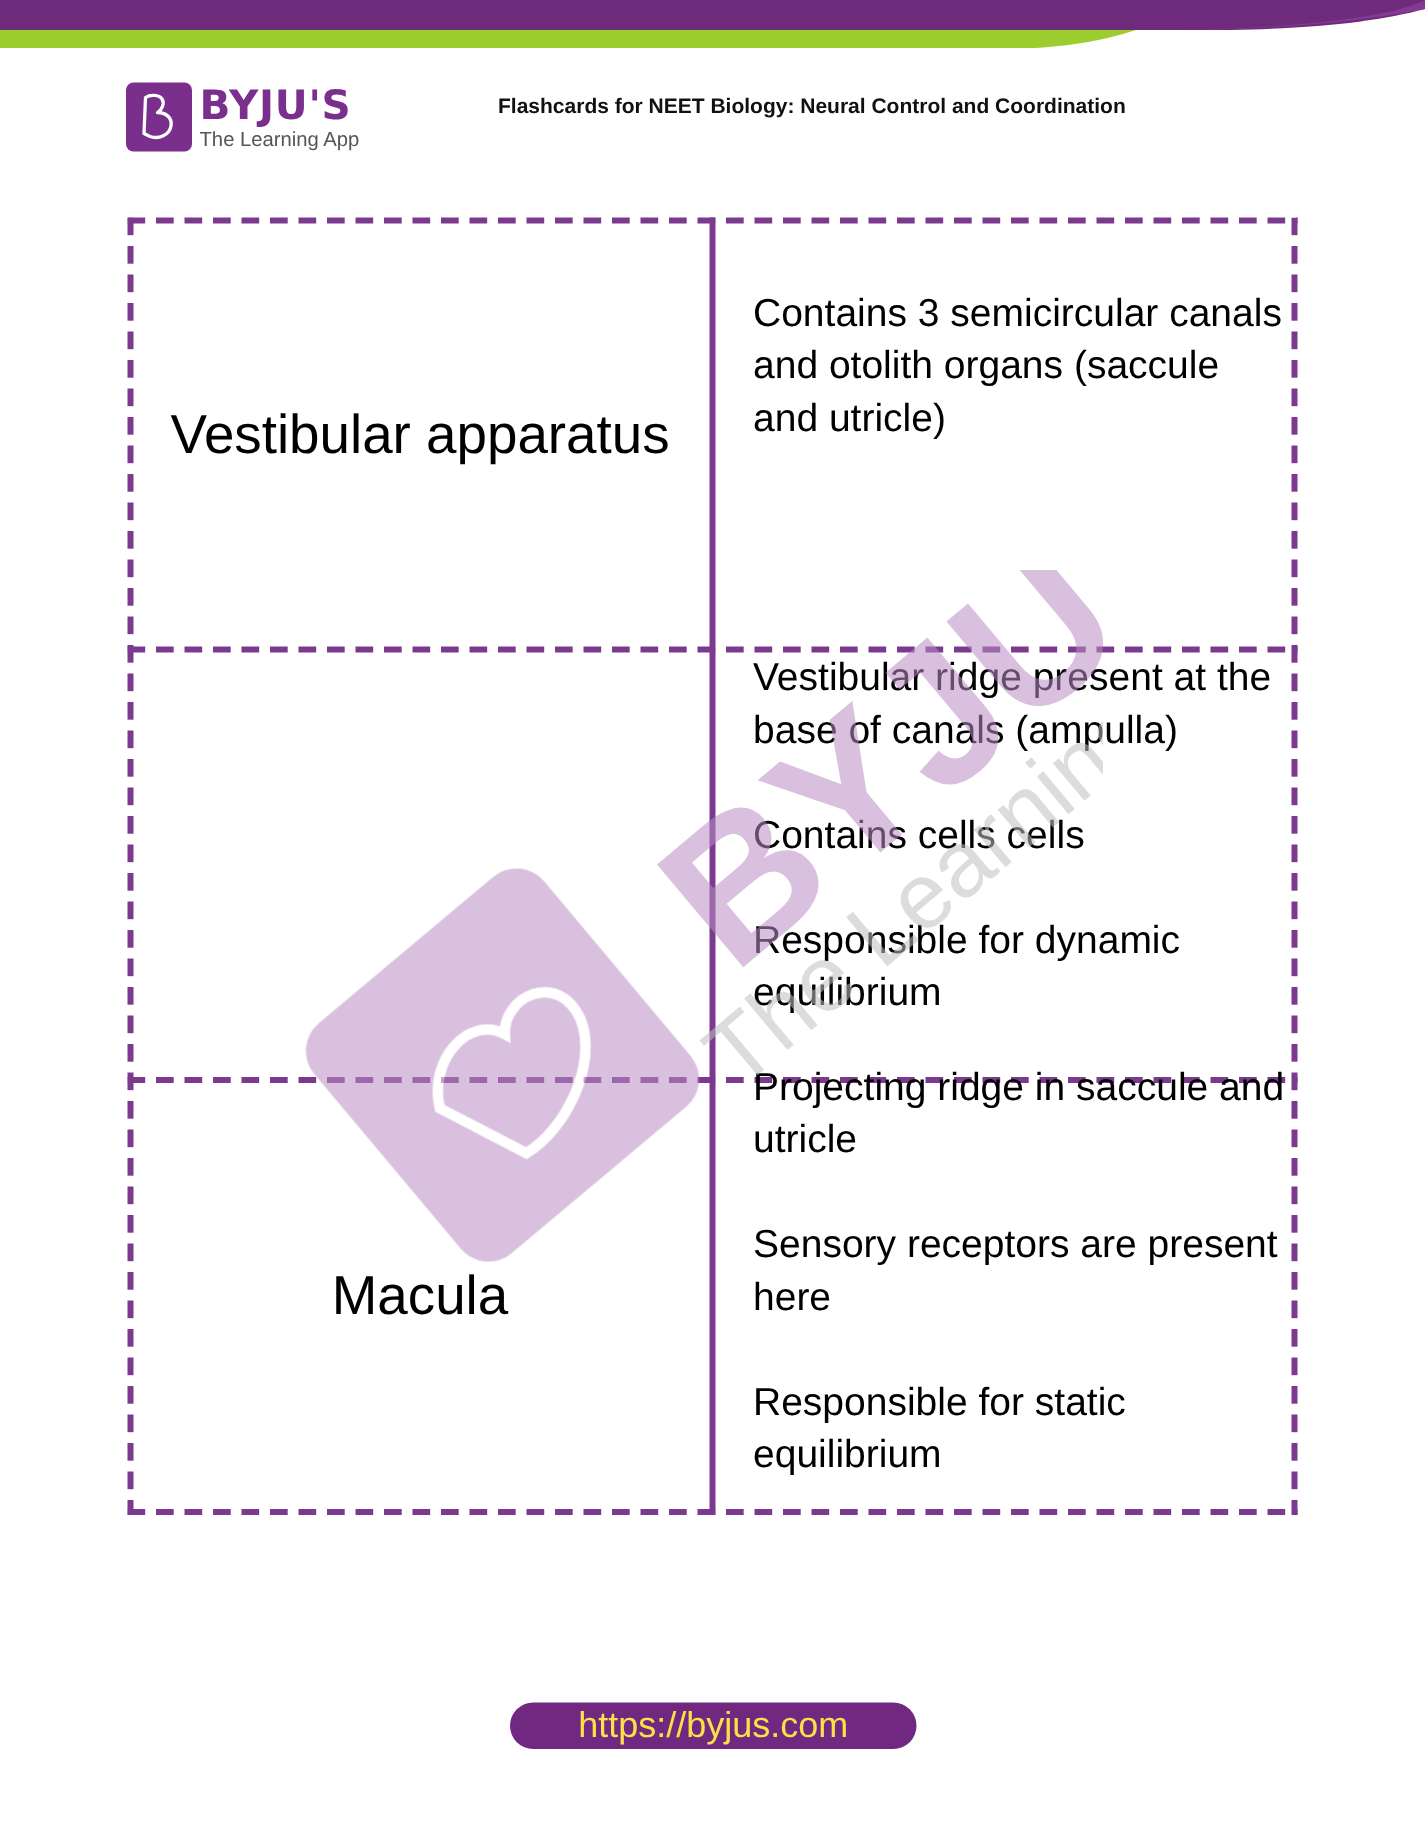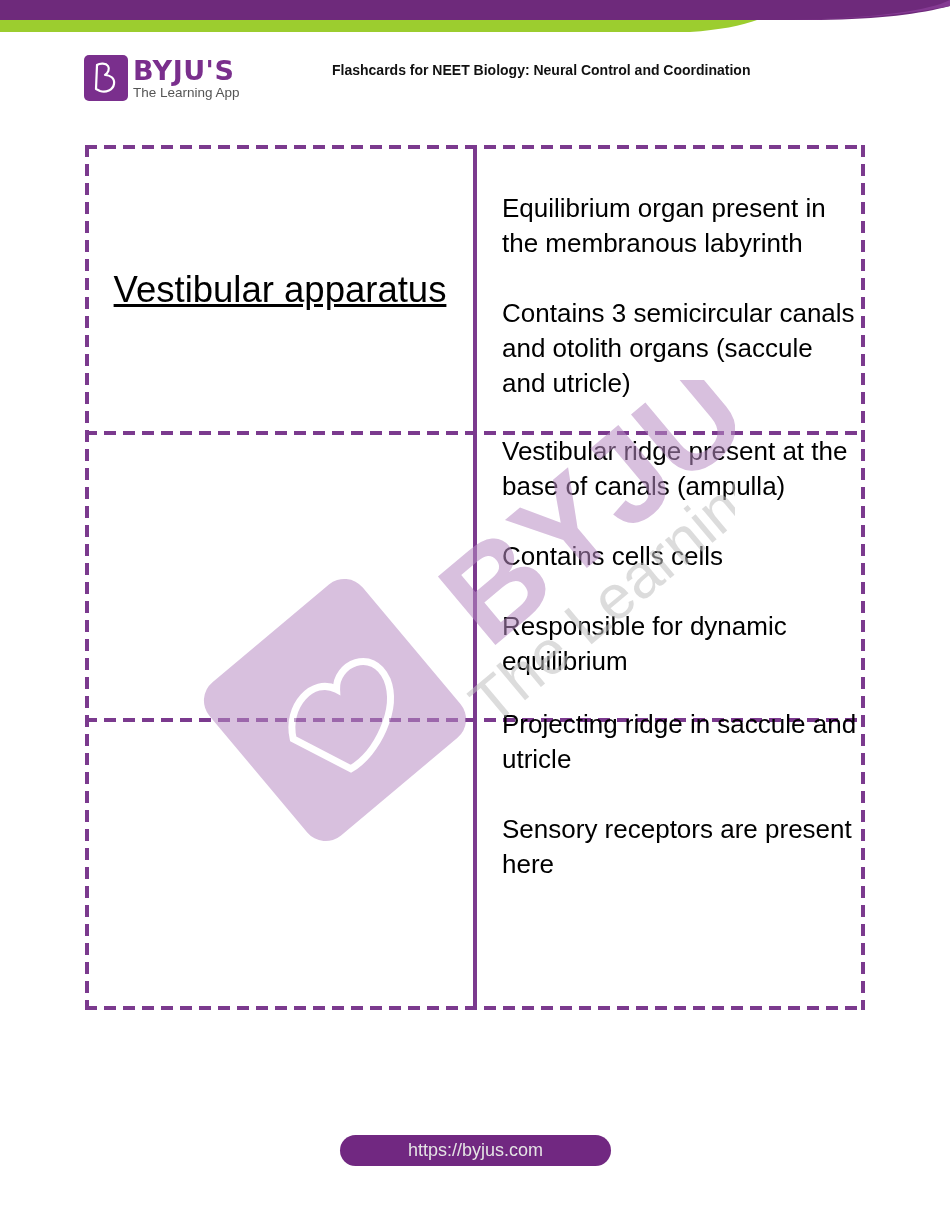--- a/index.html
+++ b/index.html
@@ -22,34 +22,34 @@
     font-family: "Liberation Sans", sans-serif; font-weight: bold; font-size: 14px; color: #111;
     white-space: nowrap;
   }
   .cards { position: absolute; left: 85px; top: 145px; width: 780px; height: 865px; }
   .dash-h { position: absolute; height: 4px; background-image: linear-gradient(to right, #7b3a8e 0 12px, transparent 12px 19px); background-size: 19px 4px; }
   .dash-v { position: absolute; width: 4px; background-image: linear-gradient(to bottom, #7b3a8e 0 12px, transparent 12px 19px); background-size: 4px 19px; }
   .solid-v { position: absolute; width: 4px; background: #7b3a8e; }
   .term {
     position: absolute; left: 4px; width: 382px;
     display: flex; align-items: center; justify-content: center;
-    font-size: 36.5px; color: #000; white-space: nowrap; text-decoration: underline;
+    font-size: 36.5px; color: #000; white-space: nowrap;
   }
   .defs {
     position: absolute; left: 417px; width: 360px;
     font-size: 26px; line-height: 35px; color: #000;
   }
   .defs p { margin: 0 0 35px 0; }
   .defs p:last-child { margin-bottom: 0; }
   .watermark { position: absolute; left: 195px; top: 380px; width: 540px; height: 470px; pointer-events: none; }
   .footer-pill {
     position: absolute; left: 340px; top: 1135px; width: 271px; height: 31px;
     background: #712881; border-radius: 16px;
     display: flex; align-items: center; justify-content: center;
-    color: #e5e5e5; font-size: 18px;
+    color: #fde047; font-size: 24px;
   }
 </style>
 </head>
 <body>
 
 <svg class="top-banner" viewBox="0 0 950 34" preserveAspectRatio="none">
   <path d="M0 19 H760 C740 26 720 30 690 32 H0 Z" fill="#9ccd2f"></path>
   <path d="M0 0 H950 V6 C920 14 880 19 820 20 H0 Z" fill="#6e2a7b"></path>
   <path d="M790 20 C860 19 910 14 950 6 V0 H950 C930 10 880 18 790 20 Z" fill="#843a92"></path>
 </svg>
@@ -73,33 +73,34 @@
   <div class="dash-h" style="left:0; top:0; width:780px;"></div>
   <div class="dash-h" style="left:0; top:286px; width:780px;"></div>
   <div class="dash-h" style="left:0; top:573px; width:780px;"></div>
   <div class="dash-h" style="left:0; top:861px; width:780px;"></div>
   <div class="dash-v" style="left:0; top:0; height:865px;"></div>
   <div class="dash-v" style="left:776px; top:0; height:865px;"></div>
   <div class="solid-v" style="left:388px; top:0; height:865px;"></div>
 
   <div class="term" style="top:4px; height:282px;">Vestibular apparatus</div>
   <div class="defs" style="top:46px;">
-    <p>Equilibrium organ present in the membranous labyrinth</p>
     <p>Contains 3 semicircular canals and otolith organs (saccule and utricle)</p>
   </div>
 
   <div class="defs" style="top:289px;">
     <p>Vestibular ridge present at the base of canals (ampulla)</p>
     <p>Contains cells cells</p>
     <p>Responsible for dynamic equilibrium</p>
   </div>
 
+  <div class="term" style="top:577px; height:284px;">Macula</div>
   <div class="defs" style="top:562px;">
     <p>Projecting ridge in saccule and utricle</p>
     <p>Sensory receptors are present here</p>
+    <p>Responsible for static equilibrium</p>
   </div>
 </div>
 
 <svg class="watermark" viewBox="0 0 540 470">
   <g opacity="0.55">
     <rect x="40" y="230" width="200" height="200" rx="24" fill="#b88cc4" transform="rotate(-40 140 330)"></rect>
     <path d="M95 320 C110 290 150 285 160 310 C175 290 215 300 205 335 C195 365 150 385 120 380 Z" fill="none" stroke="#ffffff" stroke-width="7" transform="rotate(-40 150 335)"></path>
     <text x="250" y="250" font-family="Liberation Sans, sans-serif" font-weight="bold" font-size="130" fill="#b88cc4" transform="rotate(-40 300 200)">BYJU'S</text>
     <text x="255" y="330" font-family="Liberation Sans, sans-serif" font-size="62" fill="#c0c0c0" transform="rotate(-40 300 280)">The Learning App</text>
   </g>

